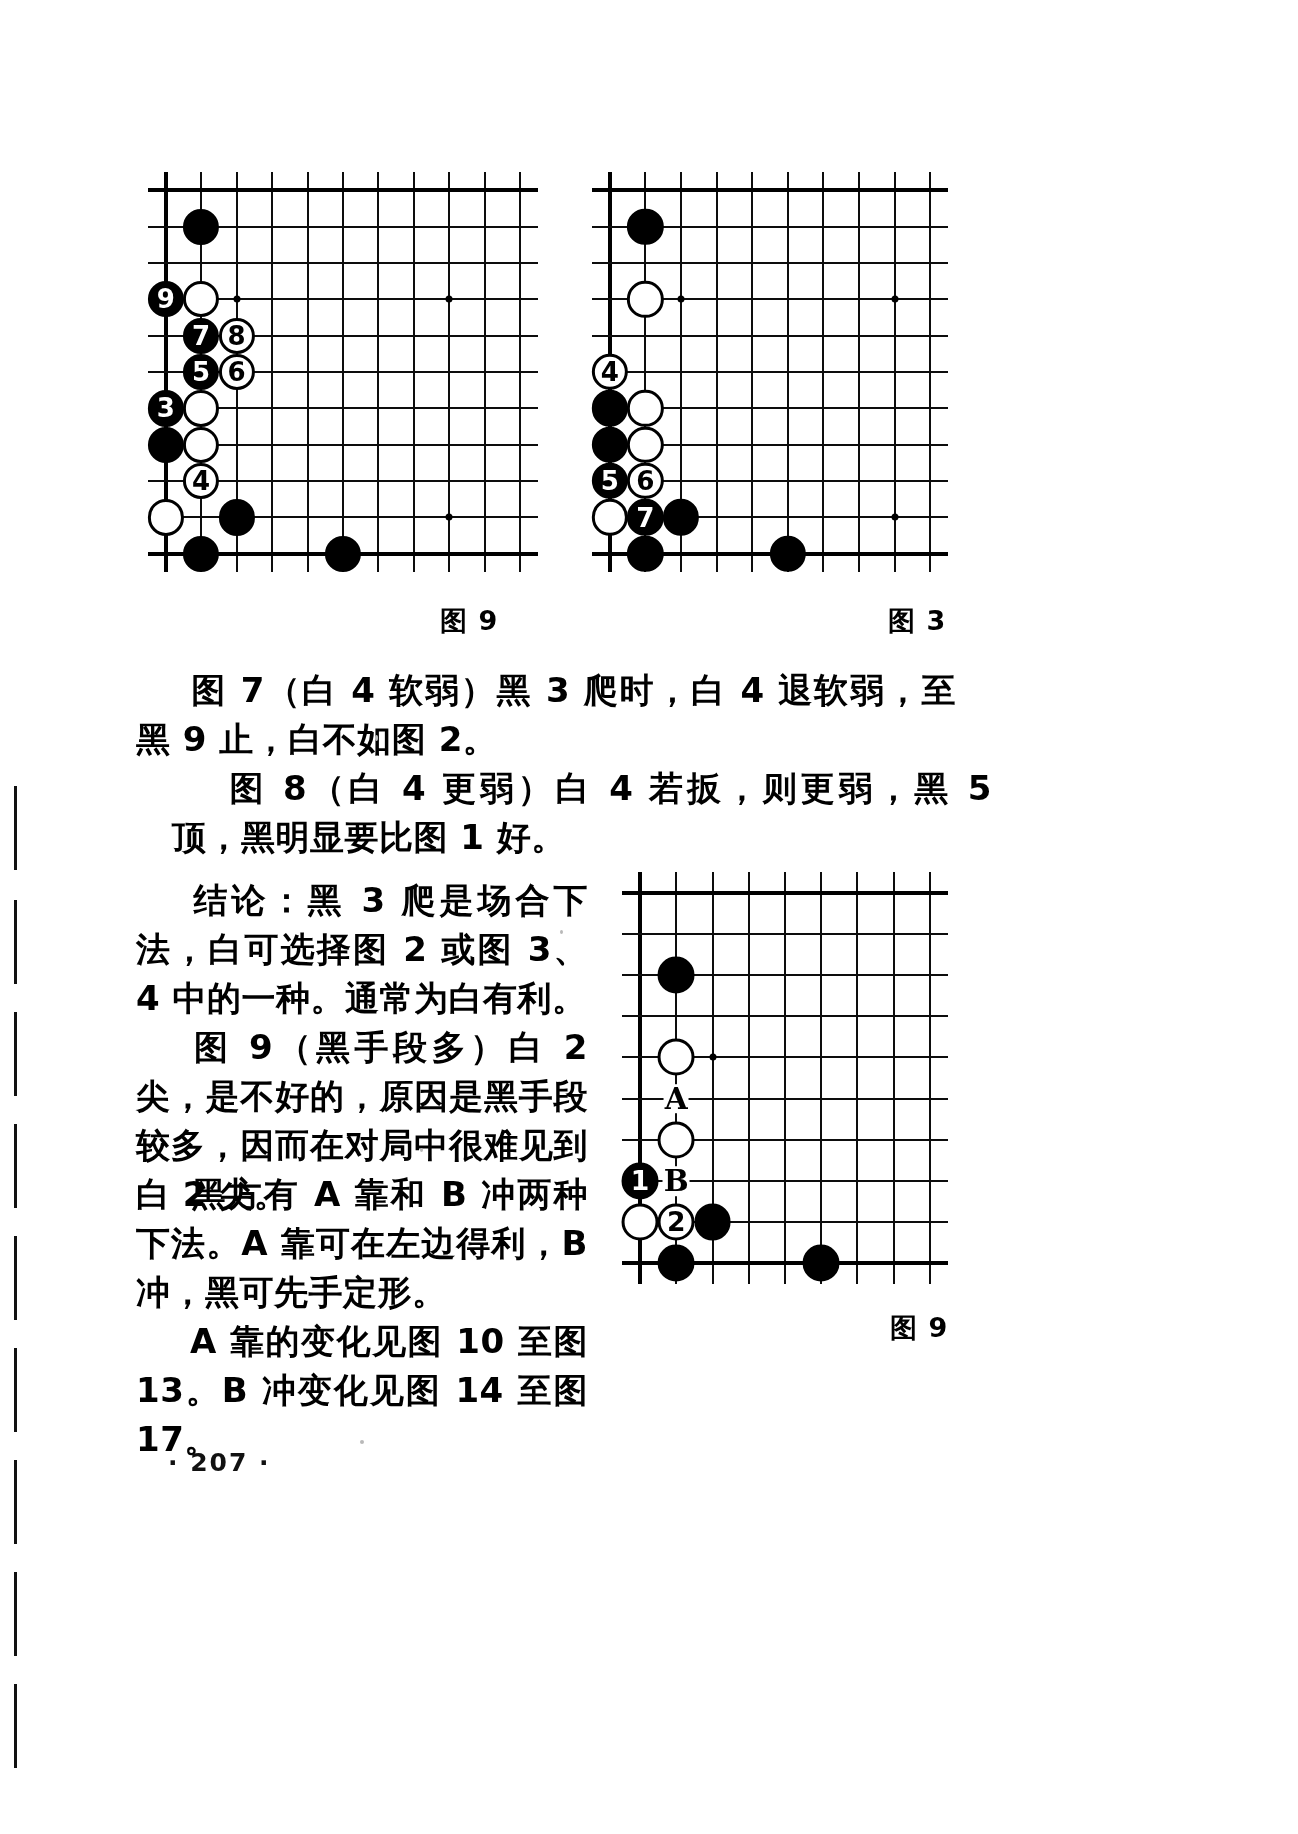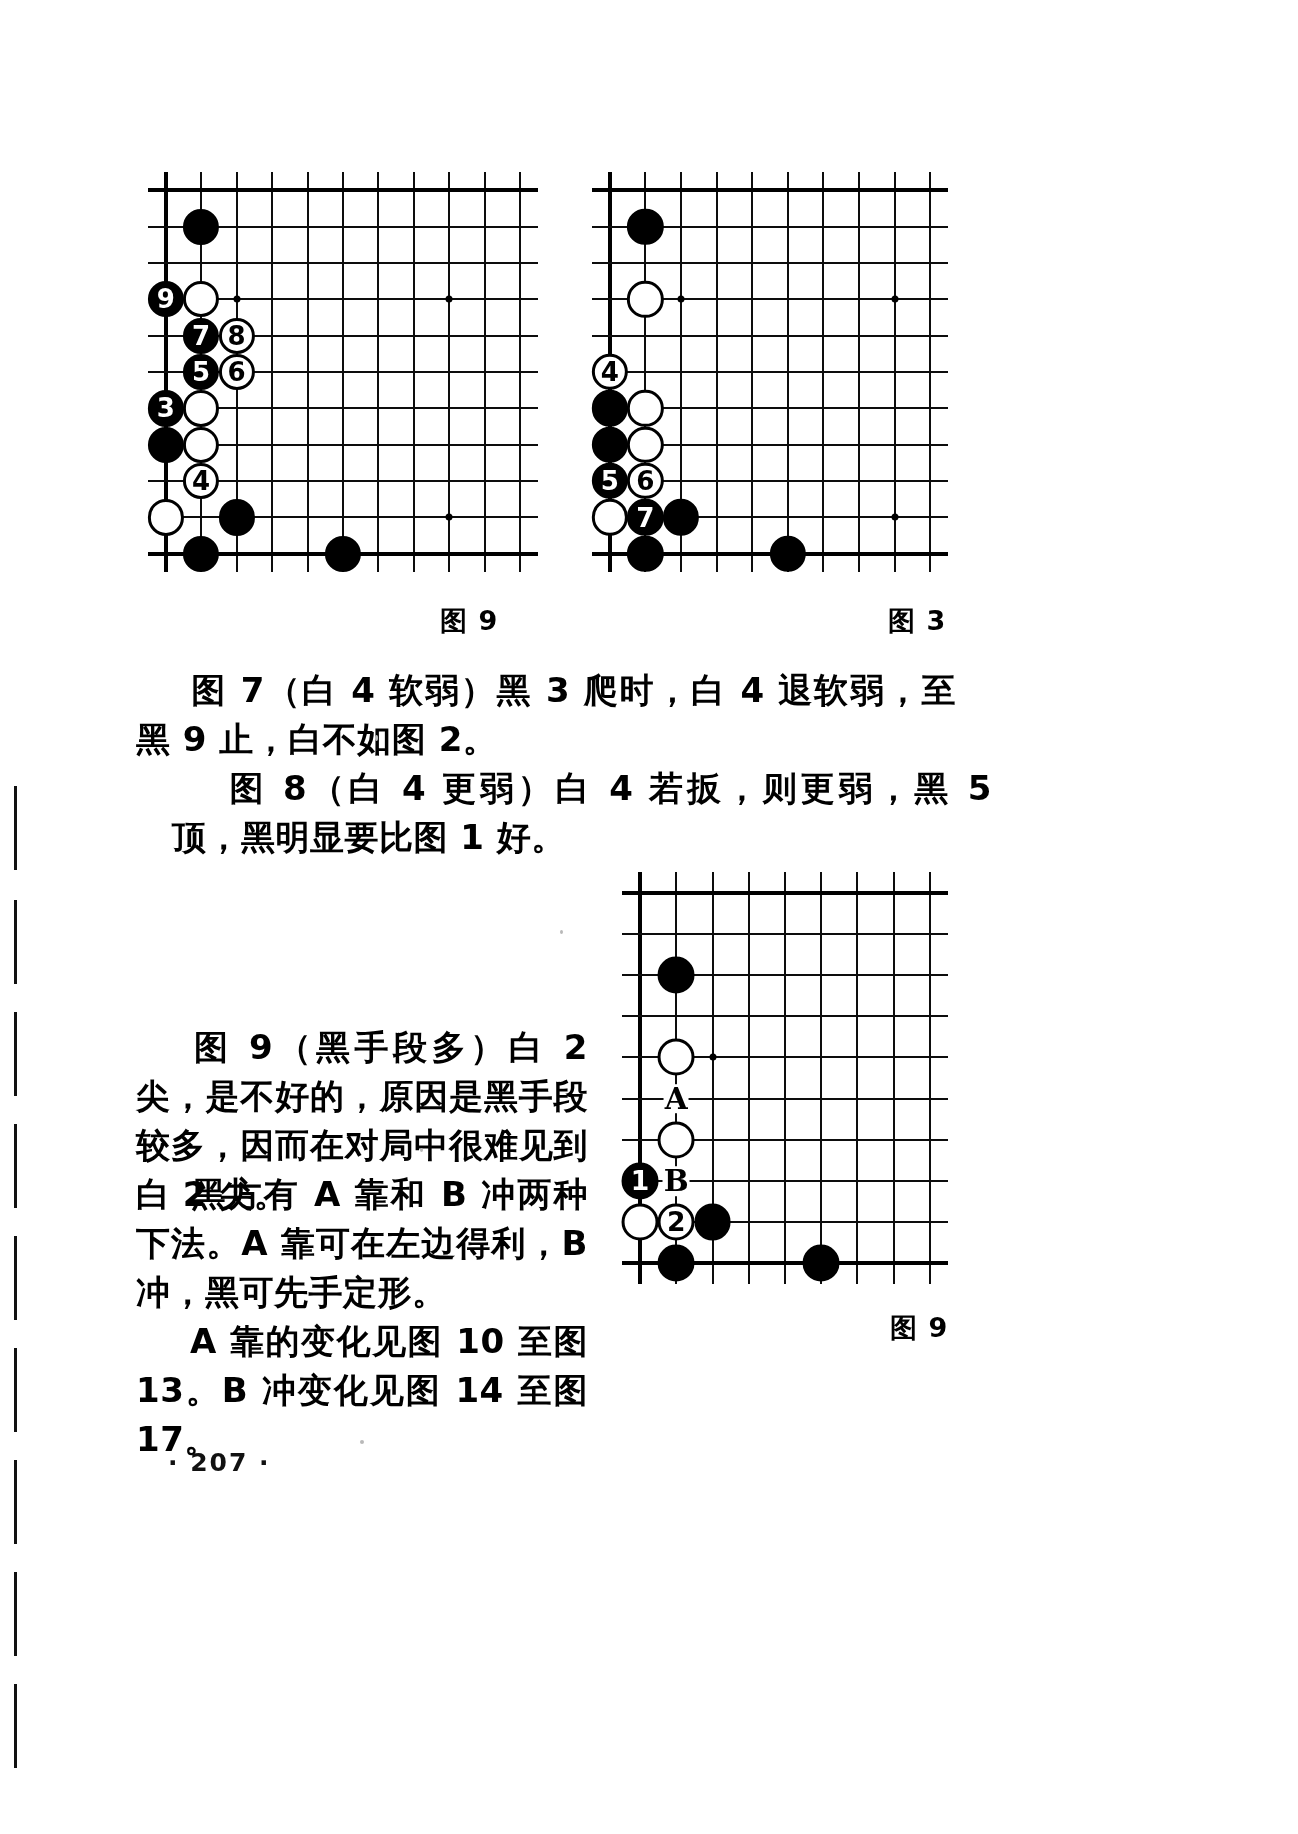--- a/index.html
+++ b/index.html
@@ -257,20 +257,23 @@
   <div class="fig-caption" style="left:890px;top:1310px;">图 9</div>
 
   <div class="para wide" style="top:666px;">
     <span class="indent"></span><span>图 7（白 4 软弱）黑 3 爬时，白 4 退软弱，至黑 9 止，白不如图 2。</span>
   </div>
 
   <div class="para wide" style="top:764px;margin-left:36px;">
     <span class="indent"></span><span>图 8（白 4 更弱）白 4 若扳，则更弱，黑 5 顶，黑明显要比图 1 好。</span>
   </div>
 
+  <div class="para narrow" style="top:876px;">
+    <span class="indent"></span><span>结论：黑 3 爬是场合下法，白可选择图 2 或图 3、4 中的一种。通常为白有利。</span>
+  </div>
 
   <div class="para narrow" style="top:1023px;">
     <span class="indent"></span><span>图 9（黑手段多）白 2 尖，是不好的，原因是黑手段较多，因而在对局中很难见到白 2 尖。</span>
   </div>
 
   <div class="para narrow" style="top:1170px;">
     <span class="indent"></span><span>黑方有 A 靠和 B 冲两种下法。A 靠可在左边得利，B 冲，黑可先手定形。</span>
   </div>
 
   <div class="para narrow" style="top:1317px;">

